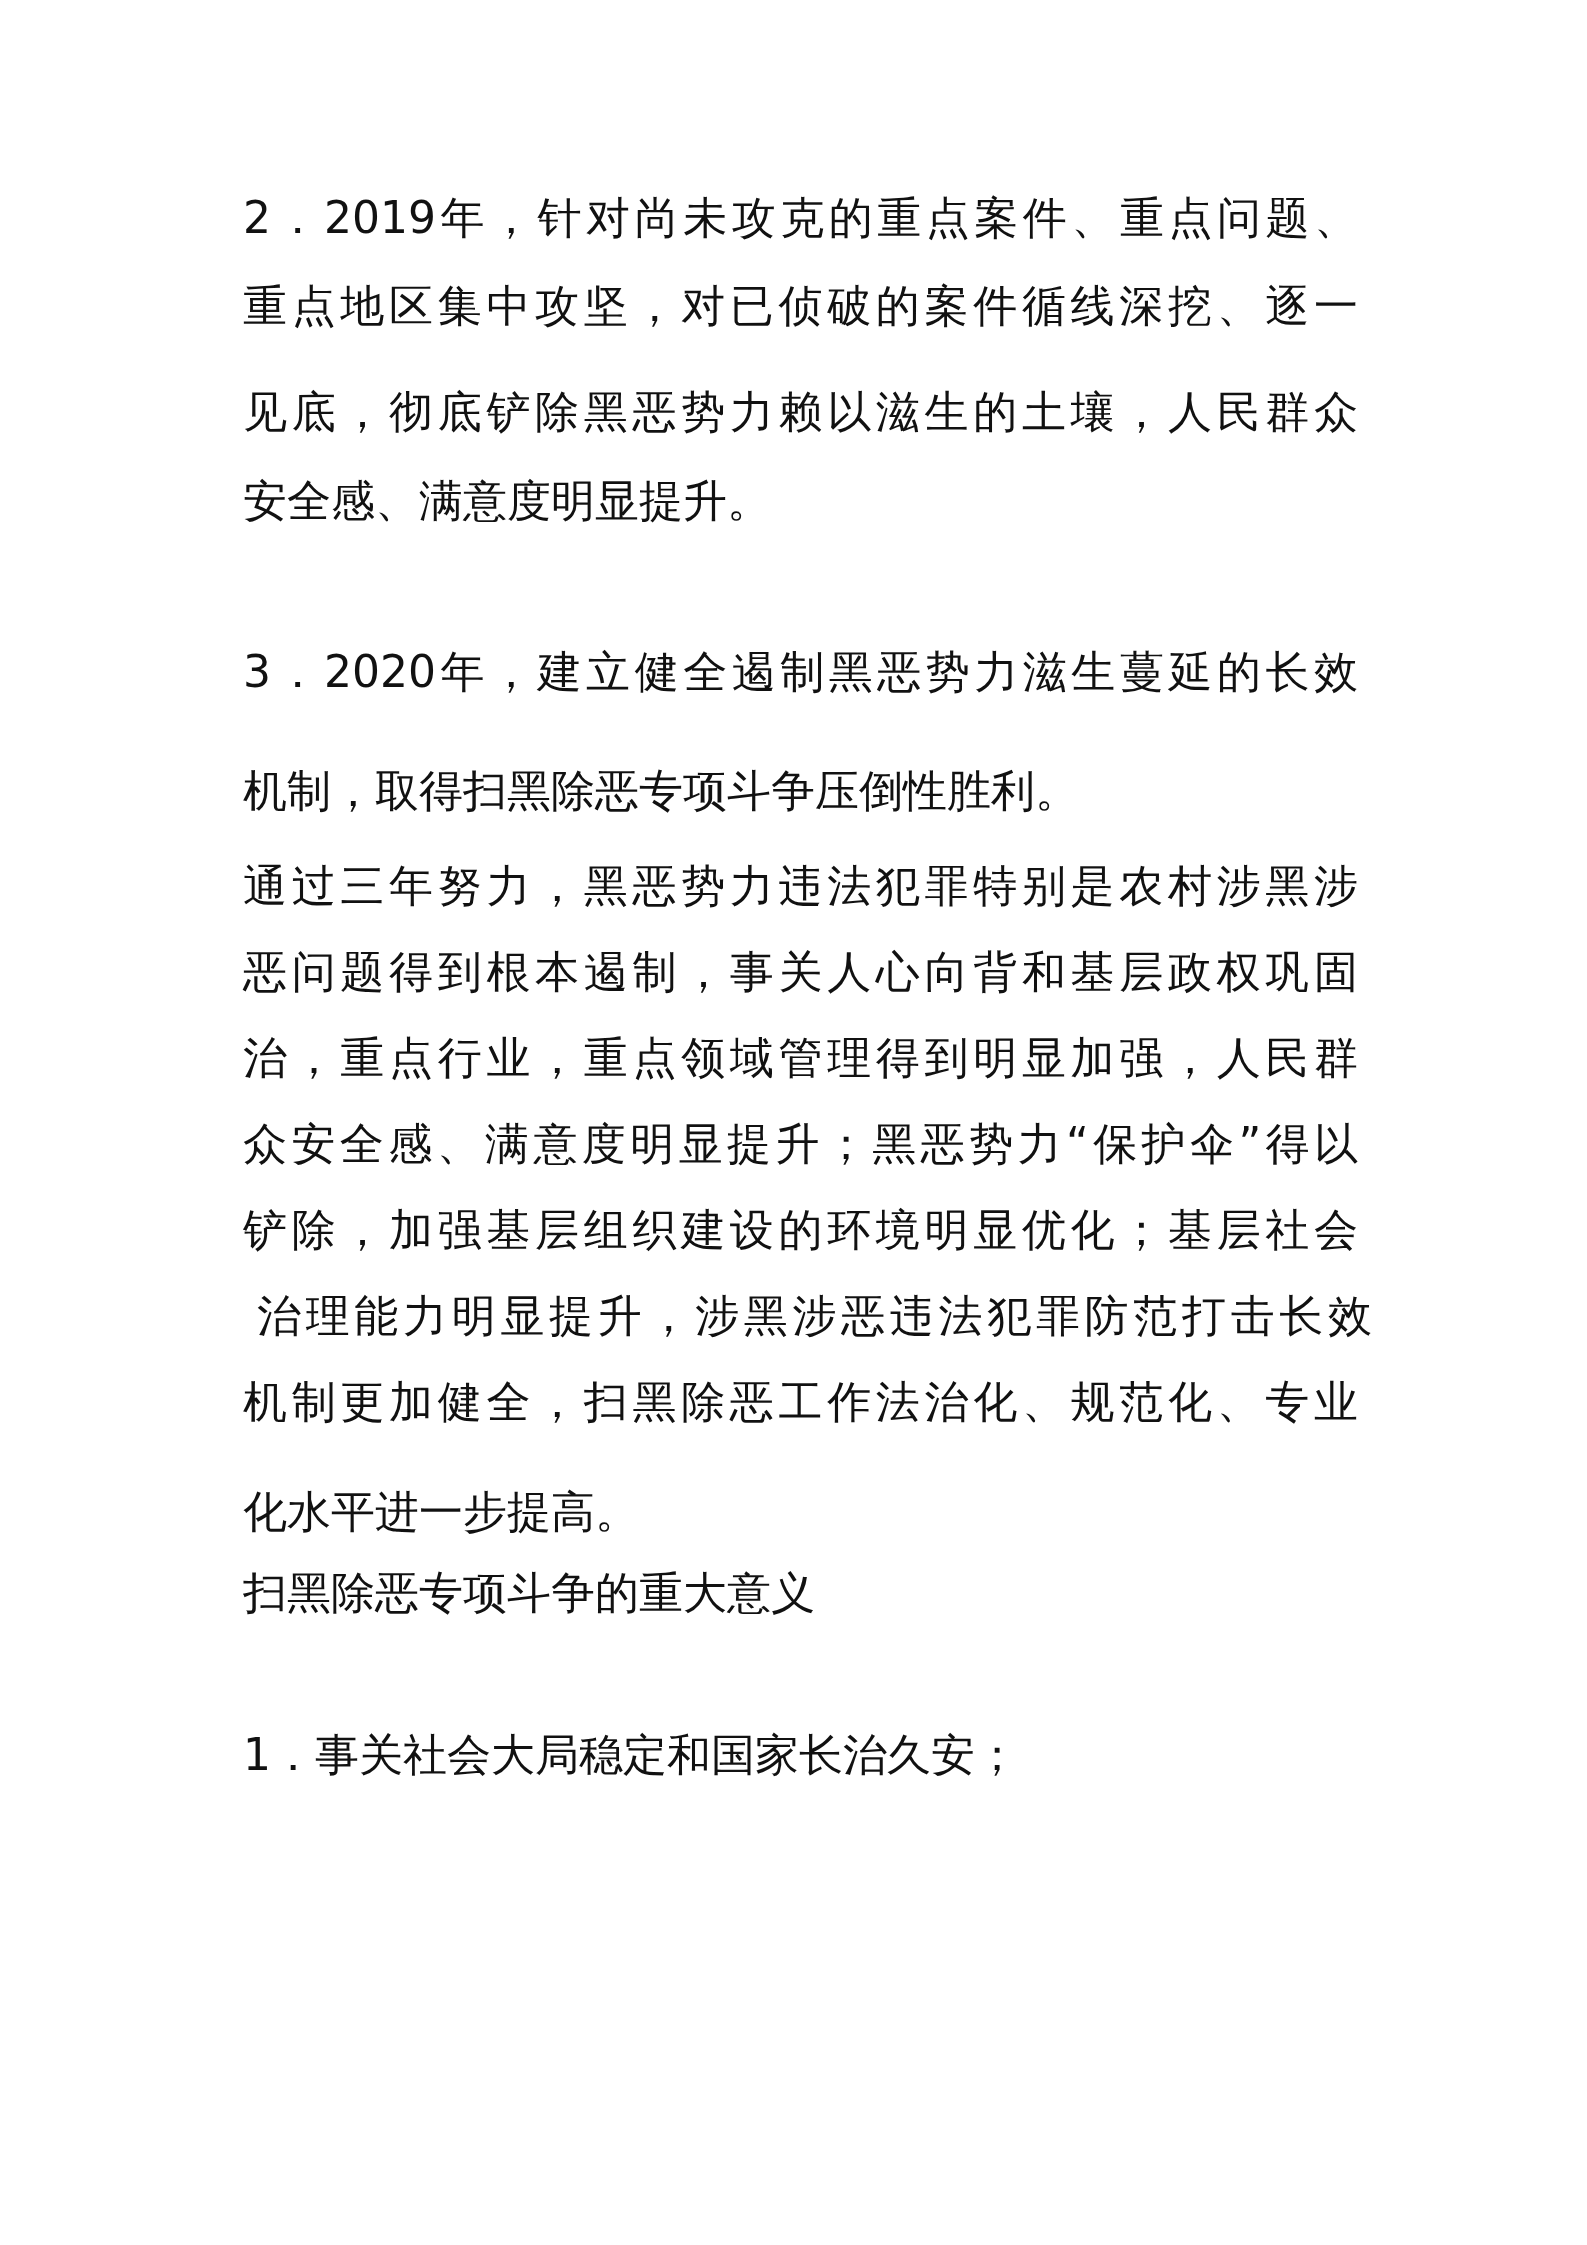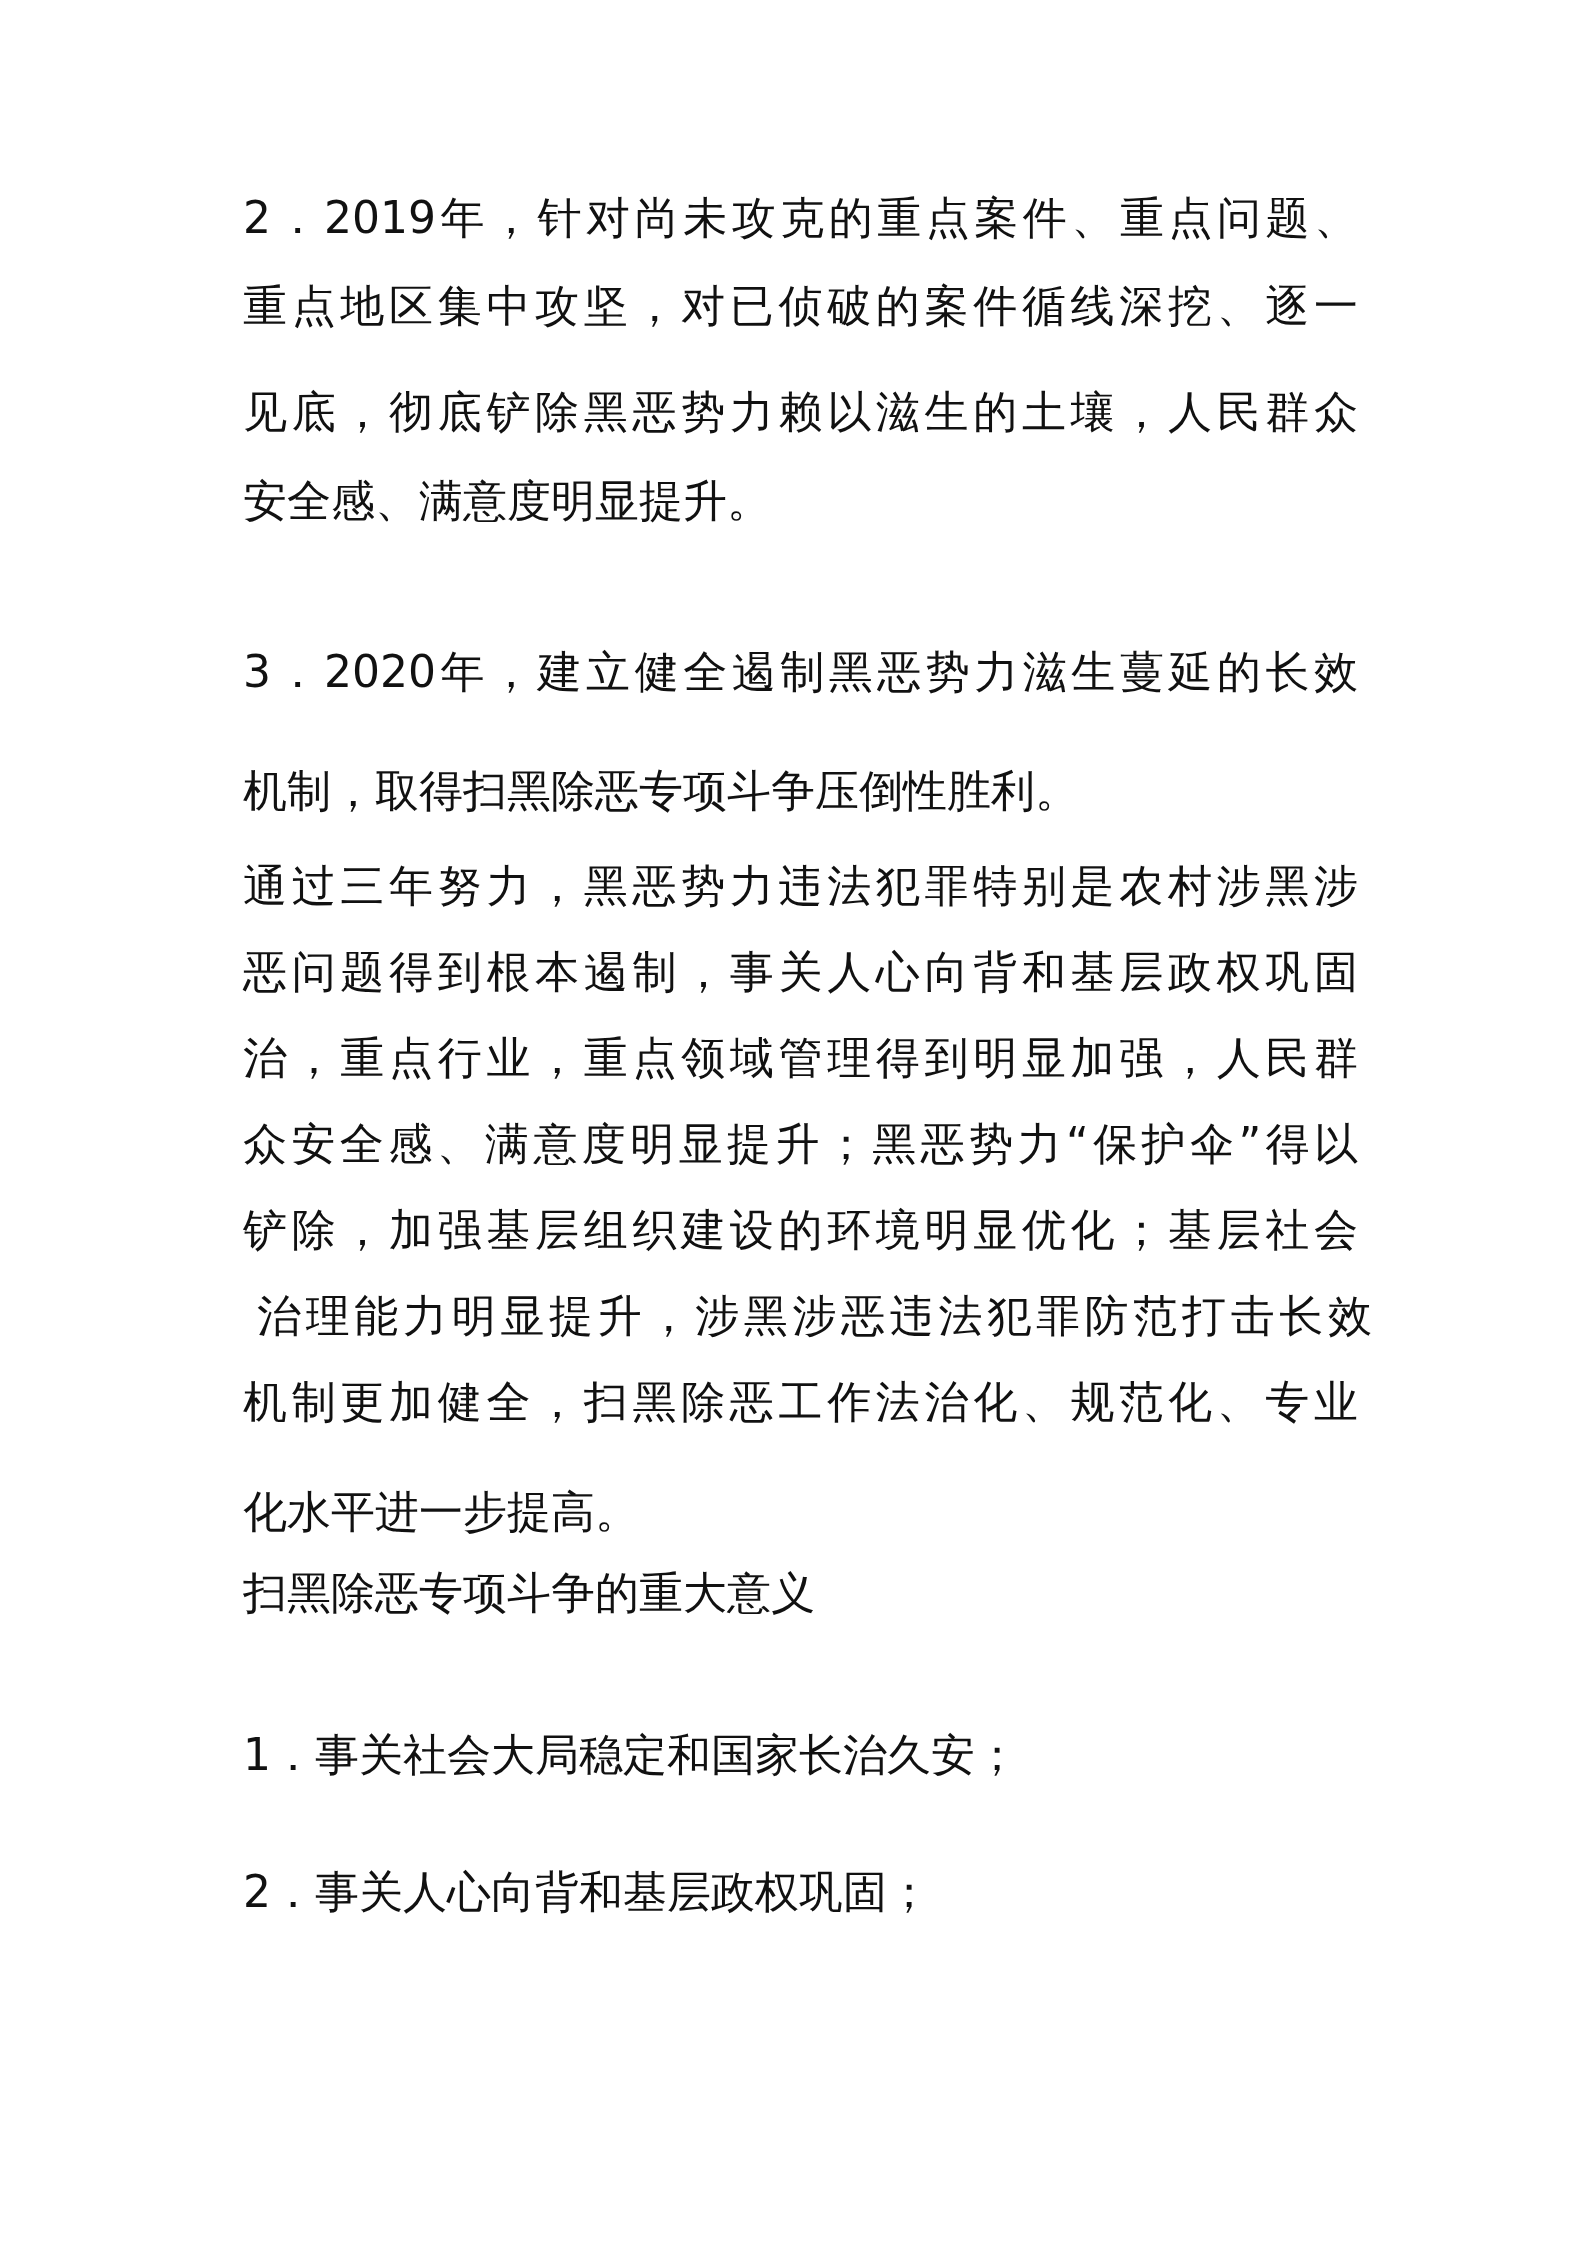--- a/index.html
+++ b/index.html
@@ -66,15 +66,14 @@
     <div class="line" style="top:1116px;">众安全感、满意度明显提升；黑恶势力“保护伞”得以</div>
     <div class="line" style="top:1202px;">铲除，加强基层组织建设的环境明显优化；基层社会</div>
     <div class="line" style="top:1288px;margin-left:14px;">治理能力明显提升，涉黑涉恶违法犯罪防范打击长效</div>
     <div class="line" style="top:1374px;">机制更加健全，扫黑除恶工作法治化、规范化、专业</div>
     <div class="line last" style="top:1460px;">化水平进一步提高。</div>
   </div>
 
   <div class="line heading" style="top:1565px;">扫黑除恶专项斗争的重大意义</div>
 
   <div class="line last" style="top:1703px;">1．事关社会大局稳定和国家长治久安；</div>
-  <div class="line last" style="top:1840px;">2．事关人心向背和基层政权巩固；</div>
 
 </div>
 
 </body></html>

